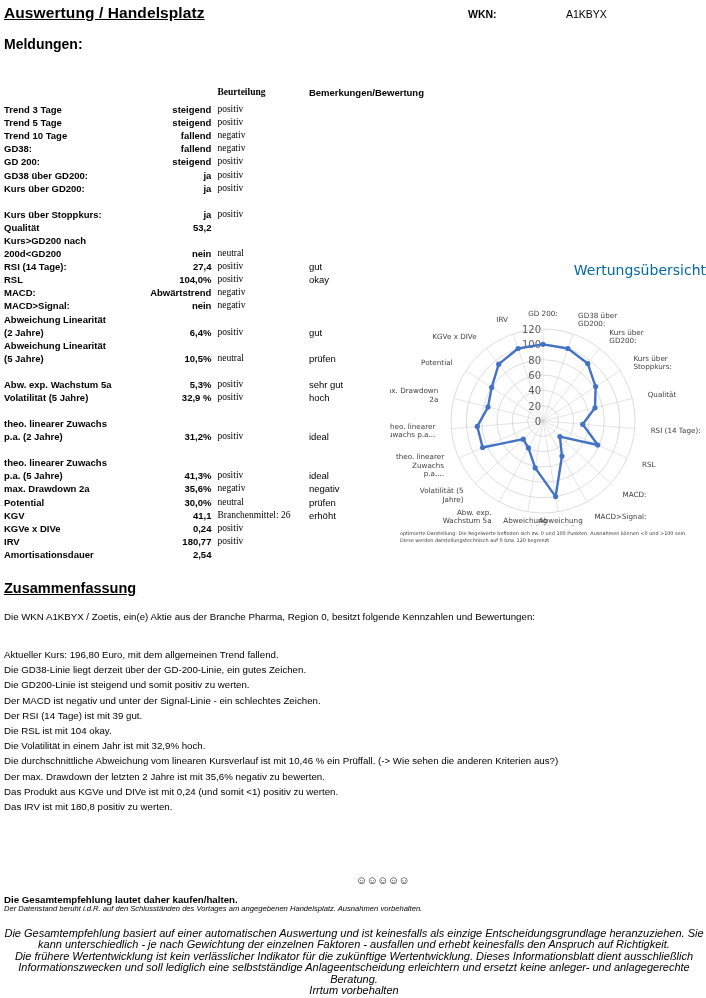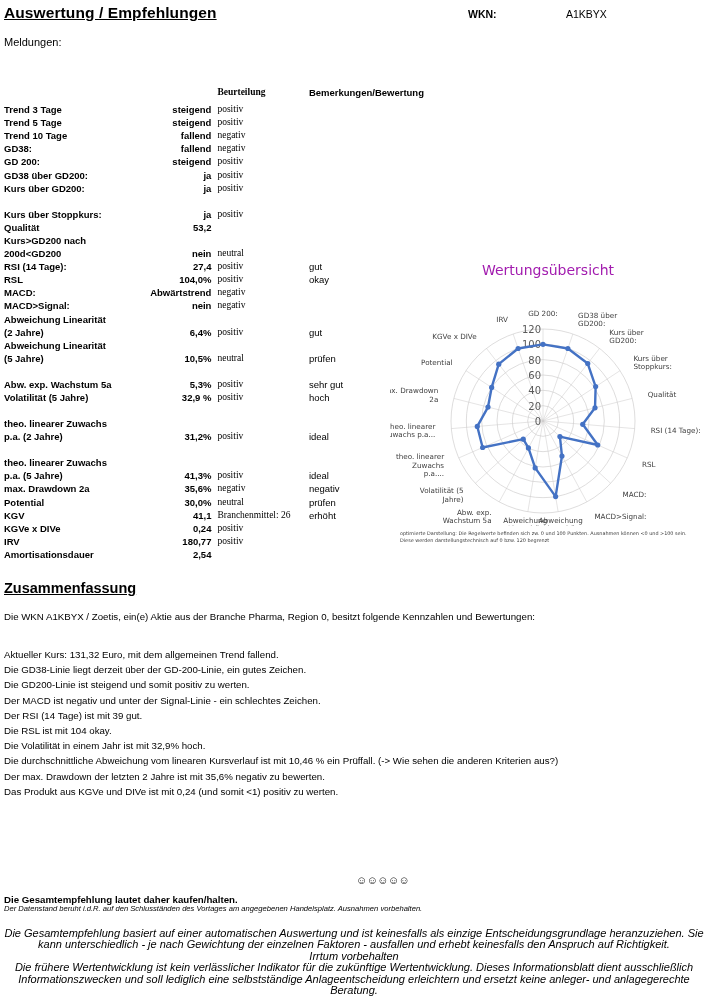--- a/index.html
+++ b/index.html
@@ -42,22 +42,22 @@
     position: absolute;
     left: 566px;
     top: 8px;
     font-size: 10.5px;
     font-weight: normal;
   }
   #meldungen-label {
     position: absolute;
     left: 4px;
     top: 36px;
-    font-size: 11px;
-    font-weight: normal;
+    font-size: 14px;
+    font-weight: bold;
   }
 
   
   #metrics {
     position: absolute;
     left: 4px;
     top: 86px;
     width: 420px;
     border-collapse: collapse;
     font-size: 9.5px;
@@ -87,23 +87,23 @@
     left: 390px;
     top: 258px;
     width: 316px;
     height: 300px;
   }
   #chart-title {
     position: absolute;
     left: 0;
     top: 4px;
     width: 316px;
-    text-align: center;
+    text-align: right;
     font-size: 14px;
-    color: #a21caf;
+    color: #0369a1;
     font-family: "DejaVu Sans", sans-serif;
   }
   #chart-svg {
     position: absolute;
     left: 0;
     top: 18px;
   }
   #chart-note {
     position: absolute;
     left: 10px;
@@ -179,21 +179,21 @@
     font-style: italic;
     line-height: 11.4px;
     text-align: center;
   }
 </style>
 </head>
 <body>
 
 <div class="page">
 
-  <div id="header-title">Auswertung / Empfehlungen</div>
+  <div id="header-title">Auswertung / Handelsplatz</div>
   <div id="wkn-label">WKN:</div>
   <div id="wkn-value">A1KBYX</div>
   <div id="meldungen-label">Meldungen:</div>
 
   <table id="metrics">
     <thead>
       <tr>
         <th class="c-label"></th>
         <th class="c-value"></th>
         <th class="c-judge h-judge">Beurteilung</th>
@@ -484,35 +484,36 @@
           <circle cx="108.74" cy="88.13" r="2.6" fill="#4472C4"></circle>
           <circle cx="128.11" cy="72.49" r="2.6" fill="#4472C4"></circle>
         </g>
     </svg>
     <div id="chart-note">optimierte Darstellung: Die Regelwerte befinden sich zw. 0 und 100 Punkten. Ausnahmen können &lt;0 und &gt;100 sein. Diese werden darstellungstechnisch auf 0 bzw. 120 begrenzt</div>
   </div>
 
   <div id="summary-heading">Zusammenfassung</div>
   <div id="summary-intro">Die WKN A1KBYX / Zoetis, ein(e) Aktie aus der Branche Pharma, Region 0, besitzt folgende Kennzahlen und Bewertungen:</div>
   <div id="summary-lines">
-      <div>Aktueller Kurs: 131,32 Euro, mit dem allgemeinen Trend fallend.</div>
+      <div>Aktueller Kurs: 196,80 Euro, mit dem allgemeinen Trend fallend.</div>
       <div>Die GD38-Linie liegt derzeit über der GD-200-Linie, ein gutes Zeichen.</div>
       <div>Die GD200-Linie ist steigend und somit positiv zu werten.</div>
       <div>Der MACD ist negativ und unter der Signal-Linie - ein schlechtes Zeichen.</div>
       <div>Der RSI (14 Tage) ist mit 39 gut.</div>
       <div>Die RSL ist mit 104 okay.</div>
       <div>Die Volatilität in einem Jahr ist mit 32,9% hoch.</div>
       <div>Die durchschnittliche Abweichung vom linearen Kursverlauf ist mit 10,46 % ein Prüffall. (-&gt; Wie sehen die anderen Kriterien aus?)</div>
       <div>Der max. Drawdown der letzten 2 Jahre ist mit  35,6% negativ zu bewerten.</div>
       <div>Das Produkt aus KGVe und DIVe ist mit 0,24 (und somit &lt;1) positiv zu werten.</div>
+      <div>Das IRV ist mit 180,8 positiv zu werten.</div>
     </div>
 
   <div id="recommendation">Die Gesamtempfehlung lautet daher kaufen/halten.</div>
   <div id="smileys"><span>☺</span><span>☺</span><span>☺</span><span>☺</span><span>☺</span></div>
 
   <div id="footer-note">Der Datenstand beruht i.d.R. auf den Schlusständen des Vortages am angegebenen Handelsplatz. Ausnahmen vorbehalten.</div>
   <div id="footer-block">
       <div>Die Gesamtempfehlung basiert auf einer automatischen Auswertung und ist keinesfalls als einzige Entscheidungsgrundlage heranzuziehen. Sie kann unterschiedlich - je nach Gewichtung der einzelnen Faktoren - ausfallen und erhebt keinesfalls den Anspruch auf Richtigkeit.</div>
+      <div>Die frühere Wertentwicklung ist kein verlässlicher Indikator für die zukünftige Wertentwicklung. Dieses Informationsblatt dient ausschließlich Informationszwecken und soll lediglich eine selbstständige Anlageentscheidung erleichtern und ersetzt keine anleger- und anlagegerechte Beratung.</div>
       <div>Irrtum vorbehalten</div>
-      <div>Die frühere Wertentwicklung ist kein verlässlicher Indikator für die zukünftige Wertentwicklung. Dieses Informationsblatt dient ausschließlich Informationszwecken und soll lediglich eine selbstständige Anlageentscheidung erleichtern und ersetzt keine anleger- und anlagegerechte Beratung.</div>
     </div>
 
 </div>
 
 </body></html>

